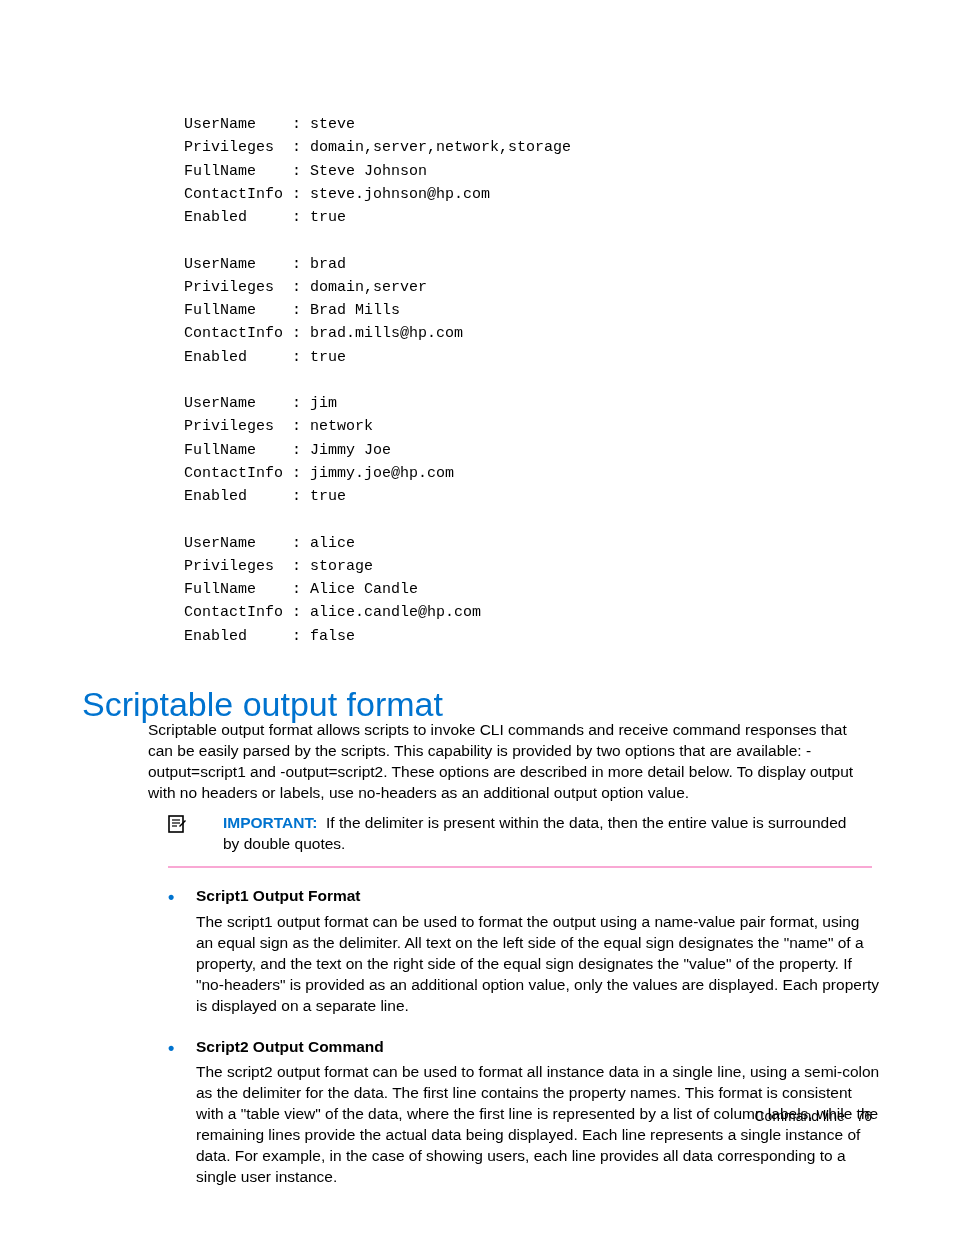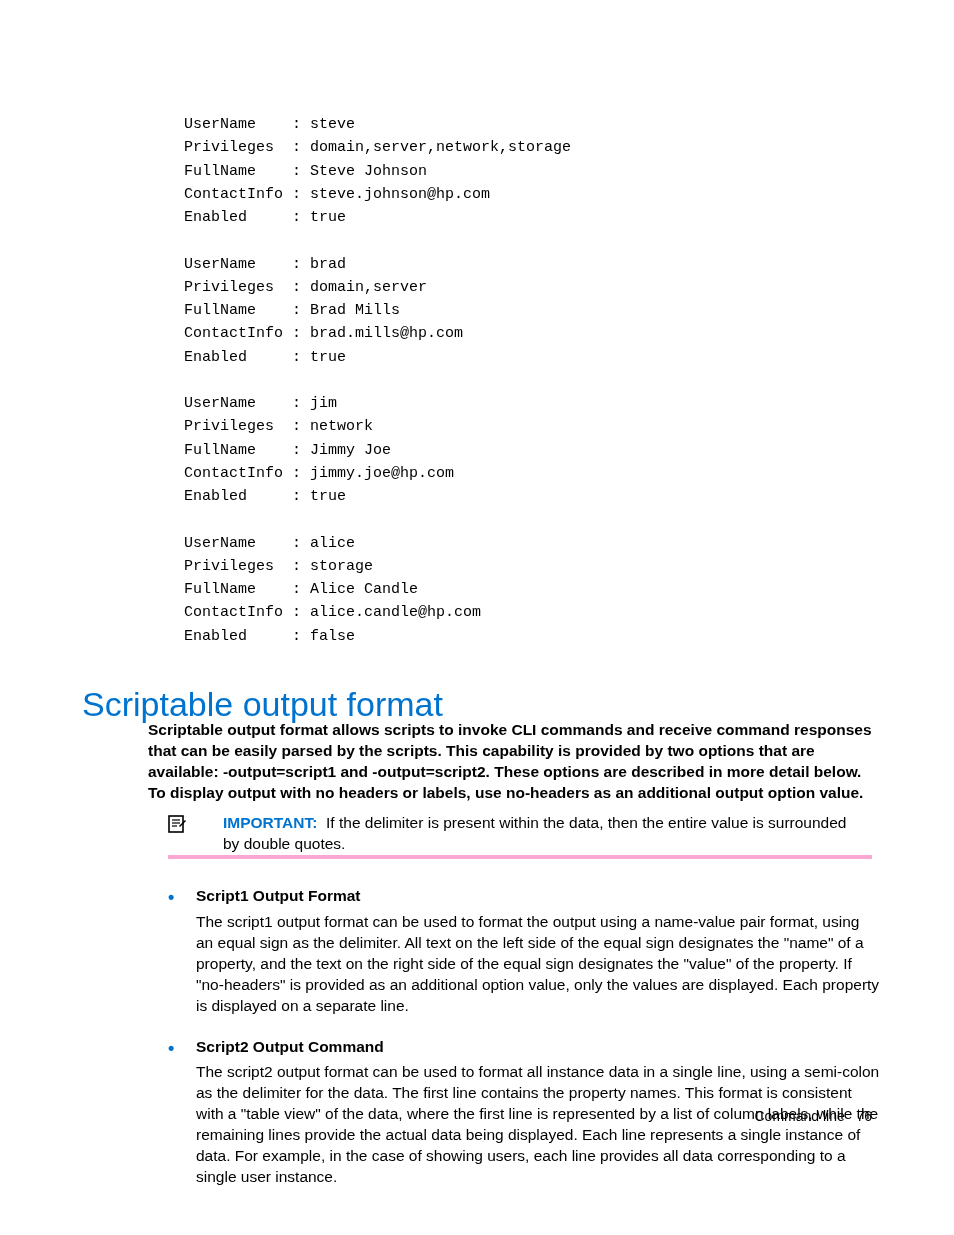--- a/index.html
+++ b/index.html
@@ -35,28 +35,29 @@
     font-family: "Futura", "Trebuchet MS", Arial, sans-serif;
     font-weight: 300;
     font-size: 34px;
     color: #0073cf;
   }
   .intro-para {
     position: absolute;
     left: 148px;
     top: 720px;
     width: 724px;
-    font-weight: 700;
+    font-weight: 400;
   }
   .note-block {
     position: absolute;
     left: 168px;
     top: 813px;
     width: 704px;
-    border-bottom: 4px solid #f9a8d4;
+    border-bottom: 2px solid #f9a8d4;
+    padding-bottom: 11px;
   }
   .note-icon {
     position: absolute;
     left: -1px;
     top: 1px;
     width: 20px;
     height: 20px;
   }
   .note-text {
     margin-left: 55px;

